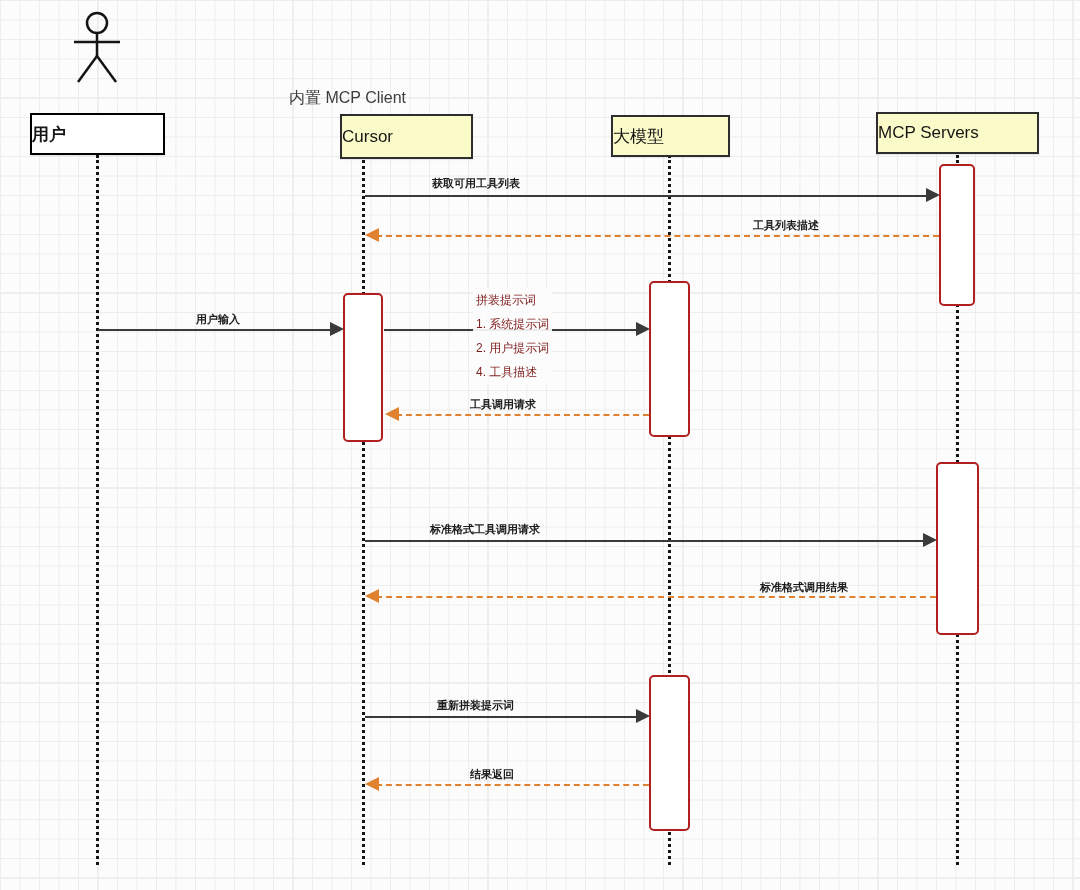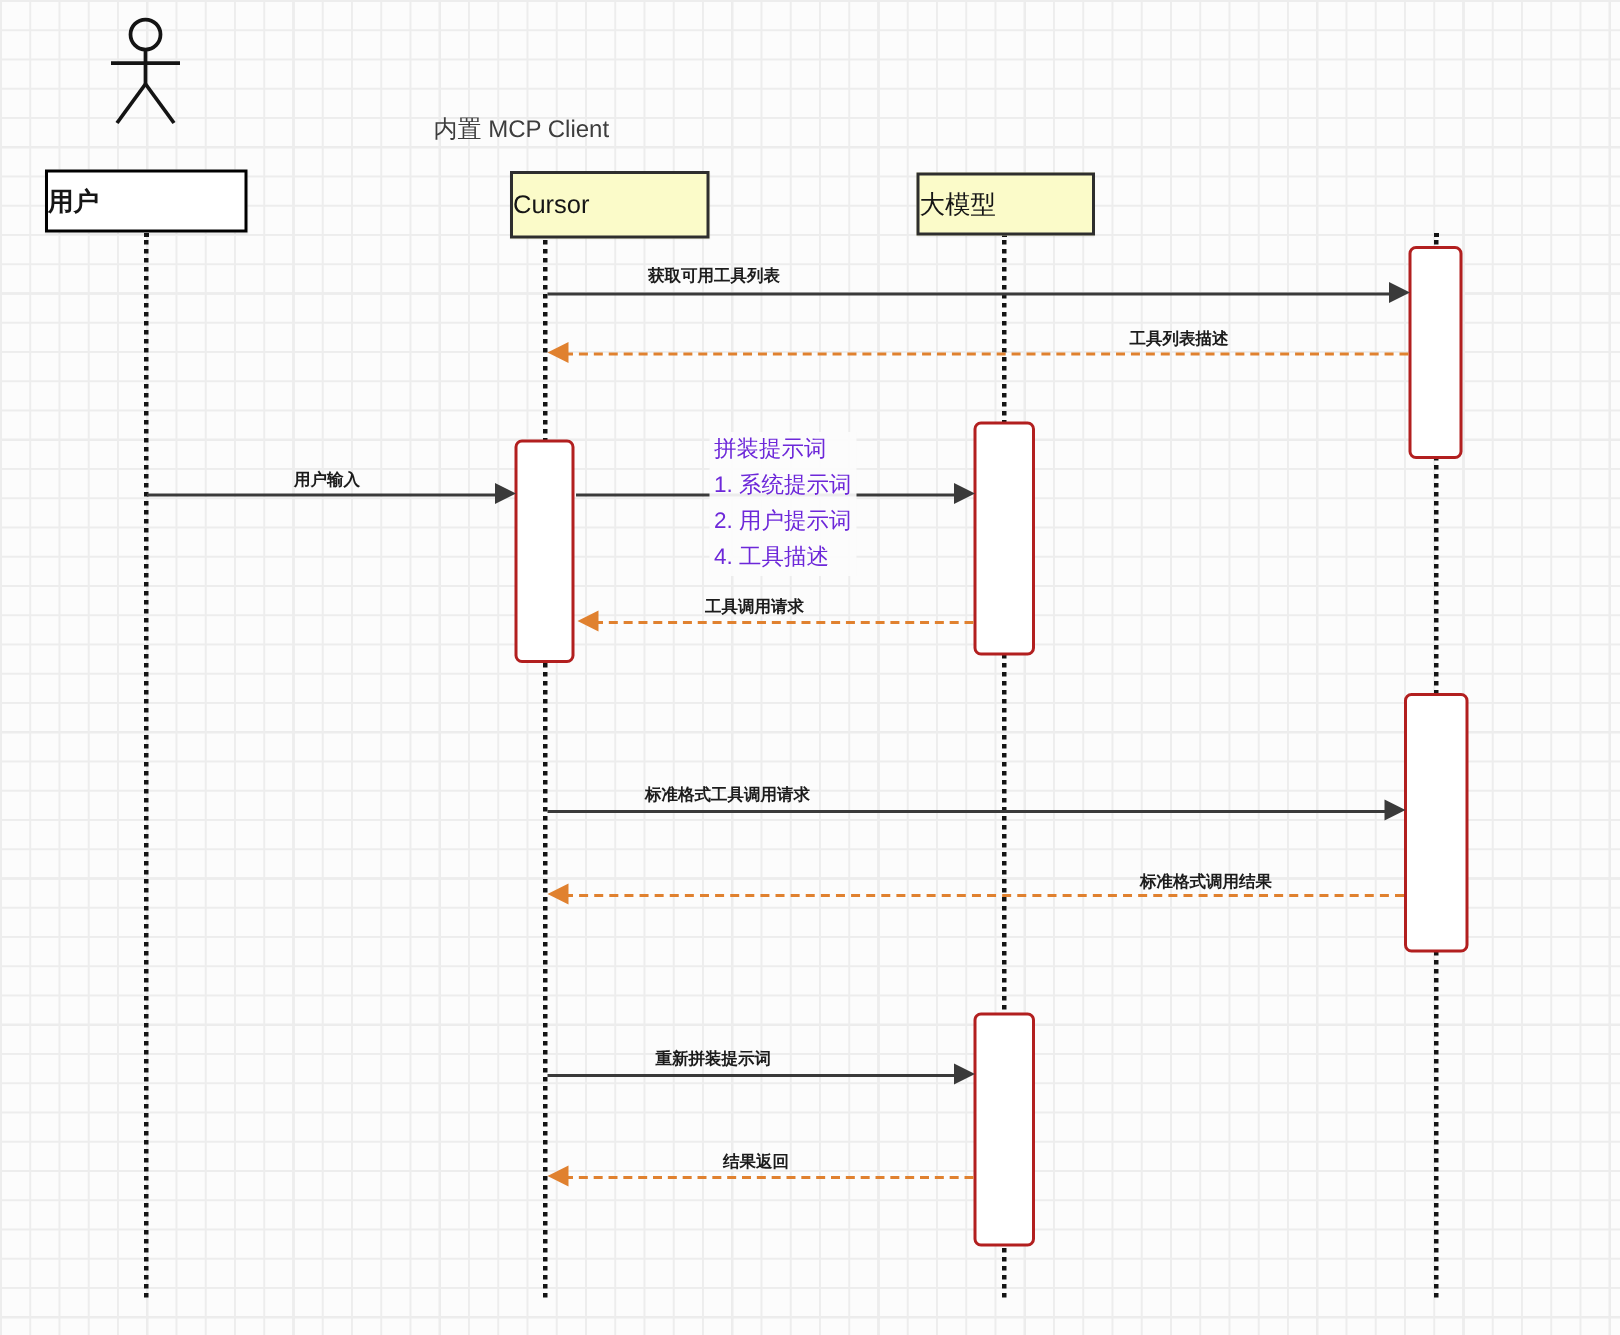--- a/index.html
+++ b/index.html
@@ -19,21 +19,21 @@
       linear-gradient(to right, #e2e2e2 1px, transparent 1px),
       linear-gradient(to bottom, #e2e2e2 1px, transparent 1px);
     background-size: 19.5px 19.5px, 19.5px 19.5px, 97.5px 97.5px, 97.5px 97.5px;
   }
 
   
   .actor { position: absolute; left: 68px; top: 10px; z-index: 3; }
 
   
   .note {
-    position: absolute; left: 289px; top: 76px;
+    position: absolute; left: 289px; top: 88px;
     font-size: 16px; color: #3d3d3d; z-index: 3; white-space: nowrap;
   }
 
   
   .lifeline {
     position: absolute; top: 155px; height: 710px; width: 0;
     border-left: 3px dotted #141414; z-index: 1;
   }
 
   
@@ -61,21 +61,21 @@
   .msg.solid .head.right { right: -1px; border-left: 14px solid #3a3a3a; }
   .msg.dashed .head.left  { left: -1px;  border-right: 14px solid #e0812f; }
 
   
   .msg-label {
     position: absolute; z-index: 5;
     font-size: 11px; font-weight: 700; color: #1c1c1c; white-space: nowrap;
   }
   .prompt-block {
     position: absolute; left: 473px; top: 288px; z-index: 5;
-    font-size: 15px; font-weight: 400; color: #6d28d9;
+    font-size: 12px; font-weight: 400; color: #7f1d1d;
     line-height: 24px; white-space: nowrap;
     background: rgba(252,252,252,0.92); padding: 0 3px;
   }
 </style>
 </head>
 <body>
 
 <div class="canvas">
 
   <svg class="actor" width="58" height="78" viewBox="0 0 58 78">
@@ -94,20 +94,23 @@
   <div class="lifeline" style="left:956px;"></div>
 
   <div class="participant white" style="left:30px; top:113px; width:135px; height:42px;">
     <span>用户</span>
   </div>
   <div class="participant" style="left:296px; top:114px; width:133px; height:45px;margin-left:44px;">
     <span>Cursor</span>
   </div>
   <div class="participant" style="left:611px; top:115px; width:119px; height:42px;">
     <span>大模型</span>
+  </div>
+  <div class="participant" style="left:876px; top:112px; width:163px; height:42px;">
+    <span>MCP Servers</span>
   </div>
 
   <div class="activation" style="left:939px; top:164px; width:36px; height:142px;"></div>
   <div class="activation" style="left:343px; top:293px; width:40px; height:149px;"></div>
   <div class="activation" style="left:649px; top:281px; width:41px; height:156px;"></div>
   <div class="activation" style="left:936px; top:462px; width:43px; height:173px;"></div>
   <div class="activation" style="left:649px; top:675px; width:41px; height:156px;"></div>
 
   <div class="msg solid" style="left:365px; top:196px; width:574px;">
     <div class="shaft"></div>
@@ -159,15 +162,15 @@
   <div class="msg solid" style="left:365px; top:717px; width:284px;">
     <div class="shaft"></div>
     <div class="head right"></div>
   </div>
   <div class="msg-label" style="left:437px; top:698px;">重新拼装提示词</div>
 
   <div class="msg dashed" style="left:366px; top:785px; width:283px;">
     <div class="shaft"></div>
     <div class="head left"></div>
   </div>
-  <div class="msg-label" style="left:470px; top:767px;padding-left:12px;">结果返回</div>
+  <div class="msg-label" style="left:470px; top:767px;">结果返回</div>
 
 </div>
 
 </body></html>

